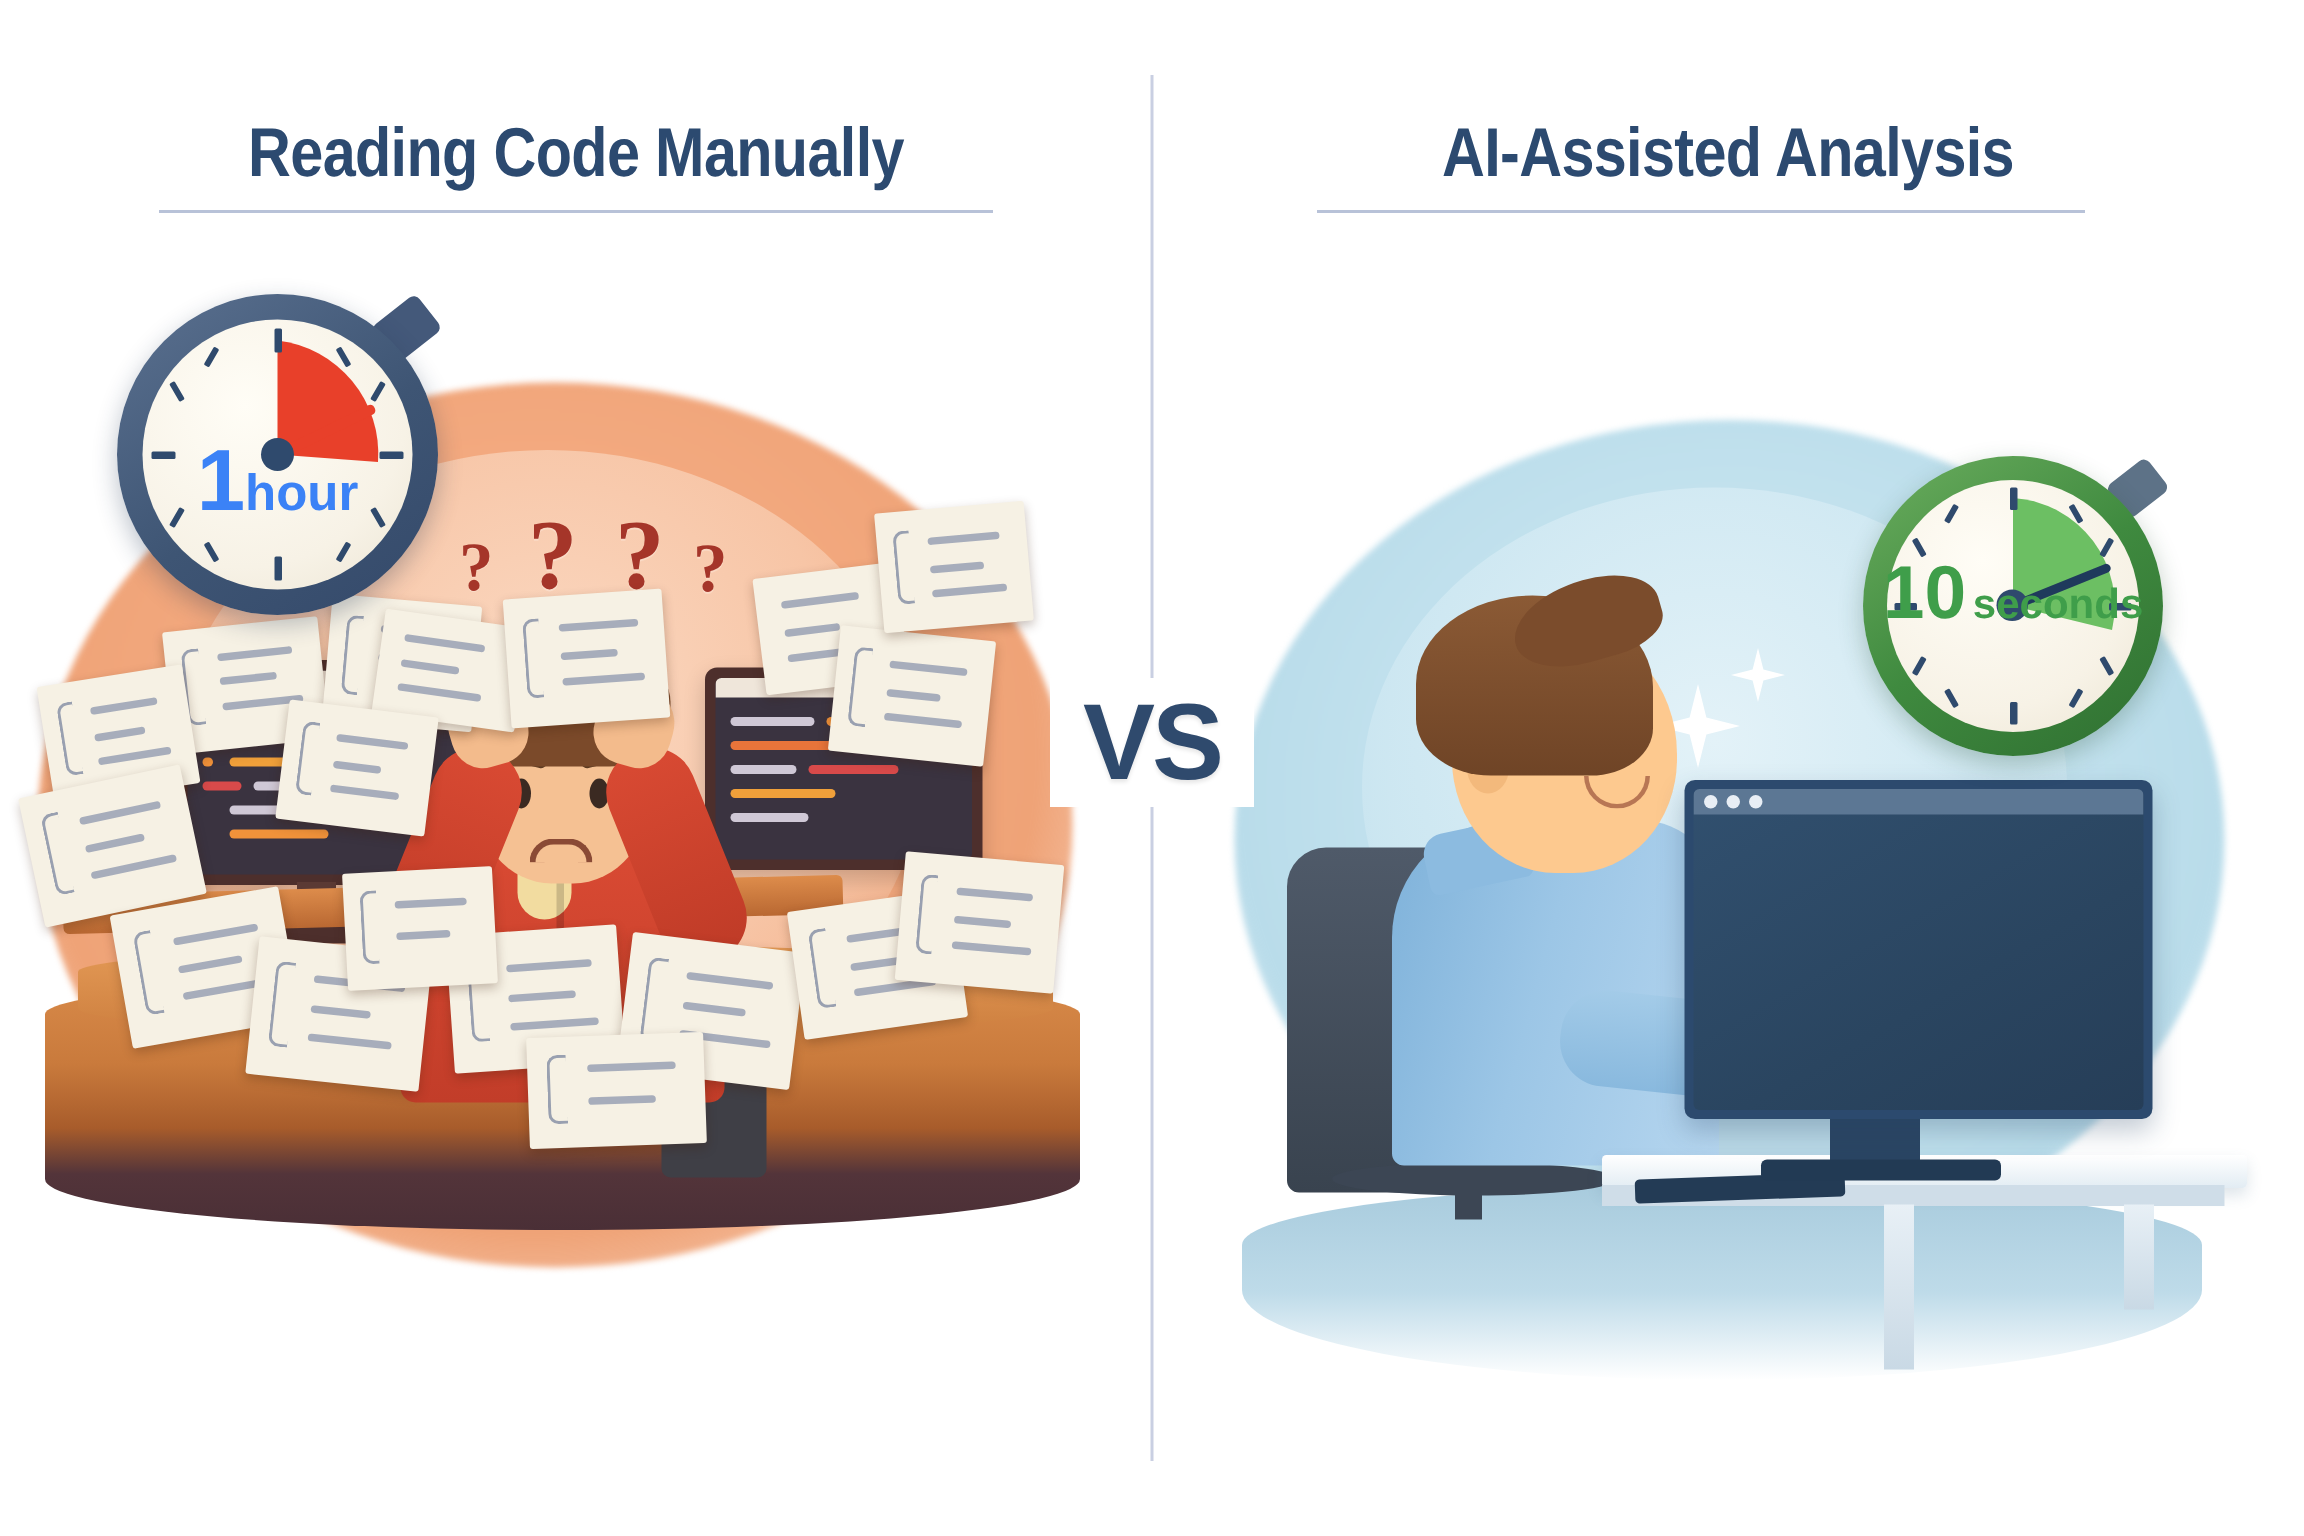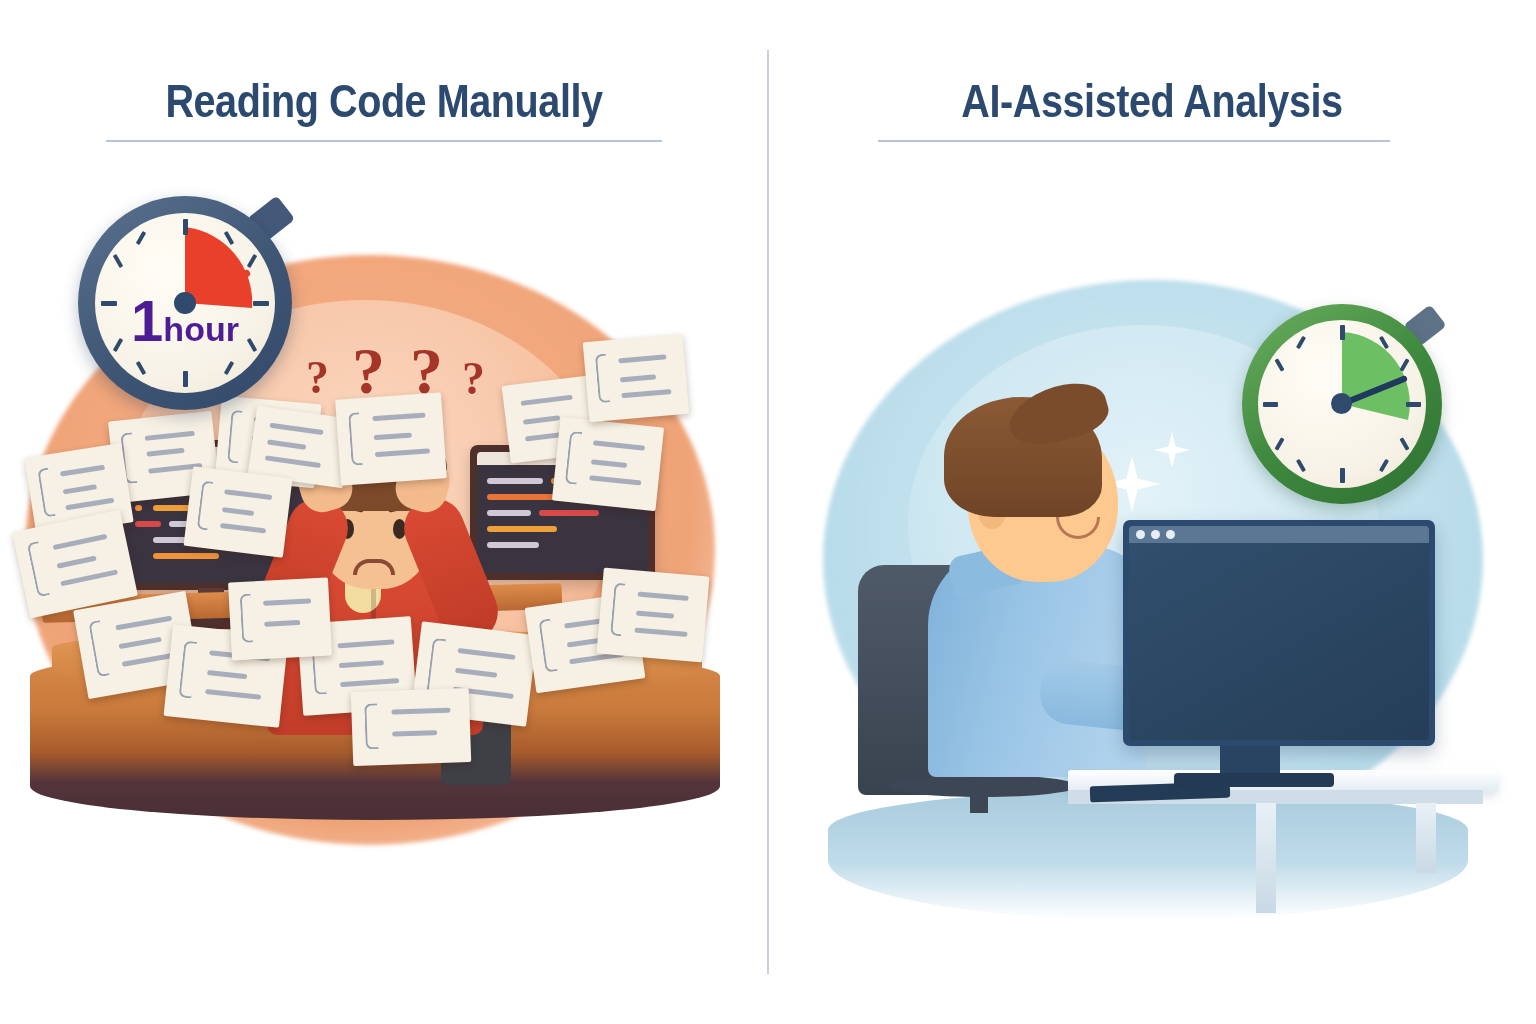--- a/index.html
+++ b/index.html
@@ -367,21 +367,21 @@
   #sw-left { left: 78px; top: 196px; width: 214px; height: 214px; z-index: 30; }
   #sw-left .sw-ring {
     background: linear-gradient(145deg, #5b7190, #3e5574 55%, #34496a);
     box-shadow: 0 6px 16px rgba(30,50,80,0.3);
   }
   #sw-left .sw-face { inset: 17px; }
   #sw-left .sw-crown {
     width: 38px; height: 30px; right: 2px; top: 8px;
     background: #44597a; transform: rotate(-38deg);
   }
-  #sw-left .sw-label { left: 0; right: 0; top: 96px; color: #4c1d95; }
+  #sw-left .sw-label { left: 0; right: 0; top: 96px; color: #3b82f6; }
   #sw-left .sw-num { font-size: 58px; }
   #sw-left .sw-unit { font-size: 34px; }
 
   
   #sw-right { left: 1242px; top: 304px; width: 200px; height: 200px; z-index: 30; }
   #sw-right .sw-ring {
     background: linear-gradient(145deg, #6cae5f, #3f8a3f 50%, #2f6f31);
     box-shadow: 0 6px 16px rgba(40,80,50,0.28);
   }
   #sw-right .sw-face { inset: 16px; }
@@ -398,20 +398,21 @@
 
 <div class="stage">
 
   <div class="panel-title" id="title-left">Reading Code Manually</div>
   <div class="title-rule" id="rule-left"></div>
 
   <div class="panel-title" id="title-right">AI-Assisted Analysis</div>
   <div class="title-rule" id="rule-right"></div>
 
   <div id="divider"></div>
+  <div id="vs-badge">VS</div>
 
   <div class="scene" id="scene-left">
     <div class="blob" id="blob-left-outer"></div>
     <div class="blob" id="blob-left-inner"></div>
 
     <div class="monitor" id="monitor-a">
       <div class="screen">
         <div class="titlebar">
           <i></i>
           <i class="b2"></i>
@@ -676,15 +677,19 @@
       <div class="sw-tick" style="left:124px;top:16px;width:4px;height:13px;transform:rotate(-30deg)"></div>
       <div class="sw-tick" style="left:41px;top:139px;width:4px;height:13px;transform:rotate(-30deg)"></div>
       <div class="sw-tick" style="left:124px;top:139px;width:4px;height:13px;transform:rotate(30deg)"></div>
       <div class="sw-tick" style="left:15px;top:43px;width:13px;height:4px;transform:rotate(60deg)"></div>
       <div class="sw-tick" style="left:140px;top:43px;width:13px;height:4px;transform:rotate(-60deg)"></div>
       <div class="sw-tick" style="left:15px;top:122px;width:13px;height:4px;transform:rotate(-60deg)"></div>
       <div class="sw-tick" style="left:140px;top:122px;width:13px;height:4px;transform:rotate(60deg)"></div>
       <div class="sw-hand" style="left:84px;top:81px;width:70px;height:6px;transform:rotate(-22deg)"></div>
       <div class="sw-pivot" style="left:73px;top:73px;width:21px;height:21px"></div>
     </div>
+    <div class="sw-label">
+      <div class="sw-num">10</div>
+      <div class="sw-unit">seconds</div>
+    </div>
   </div>
 
 </div>
 
 </body></html>

